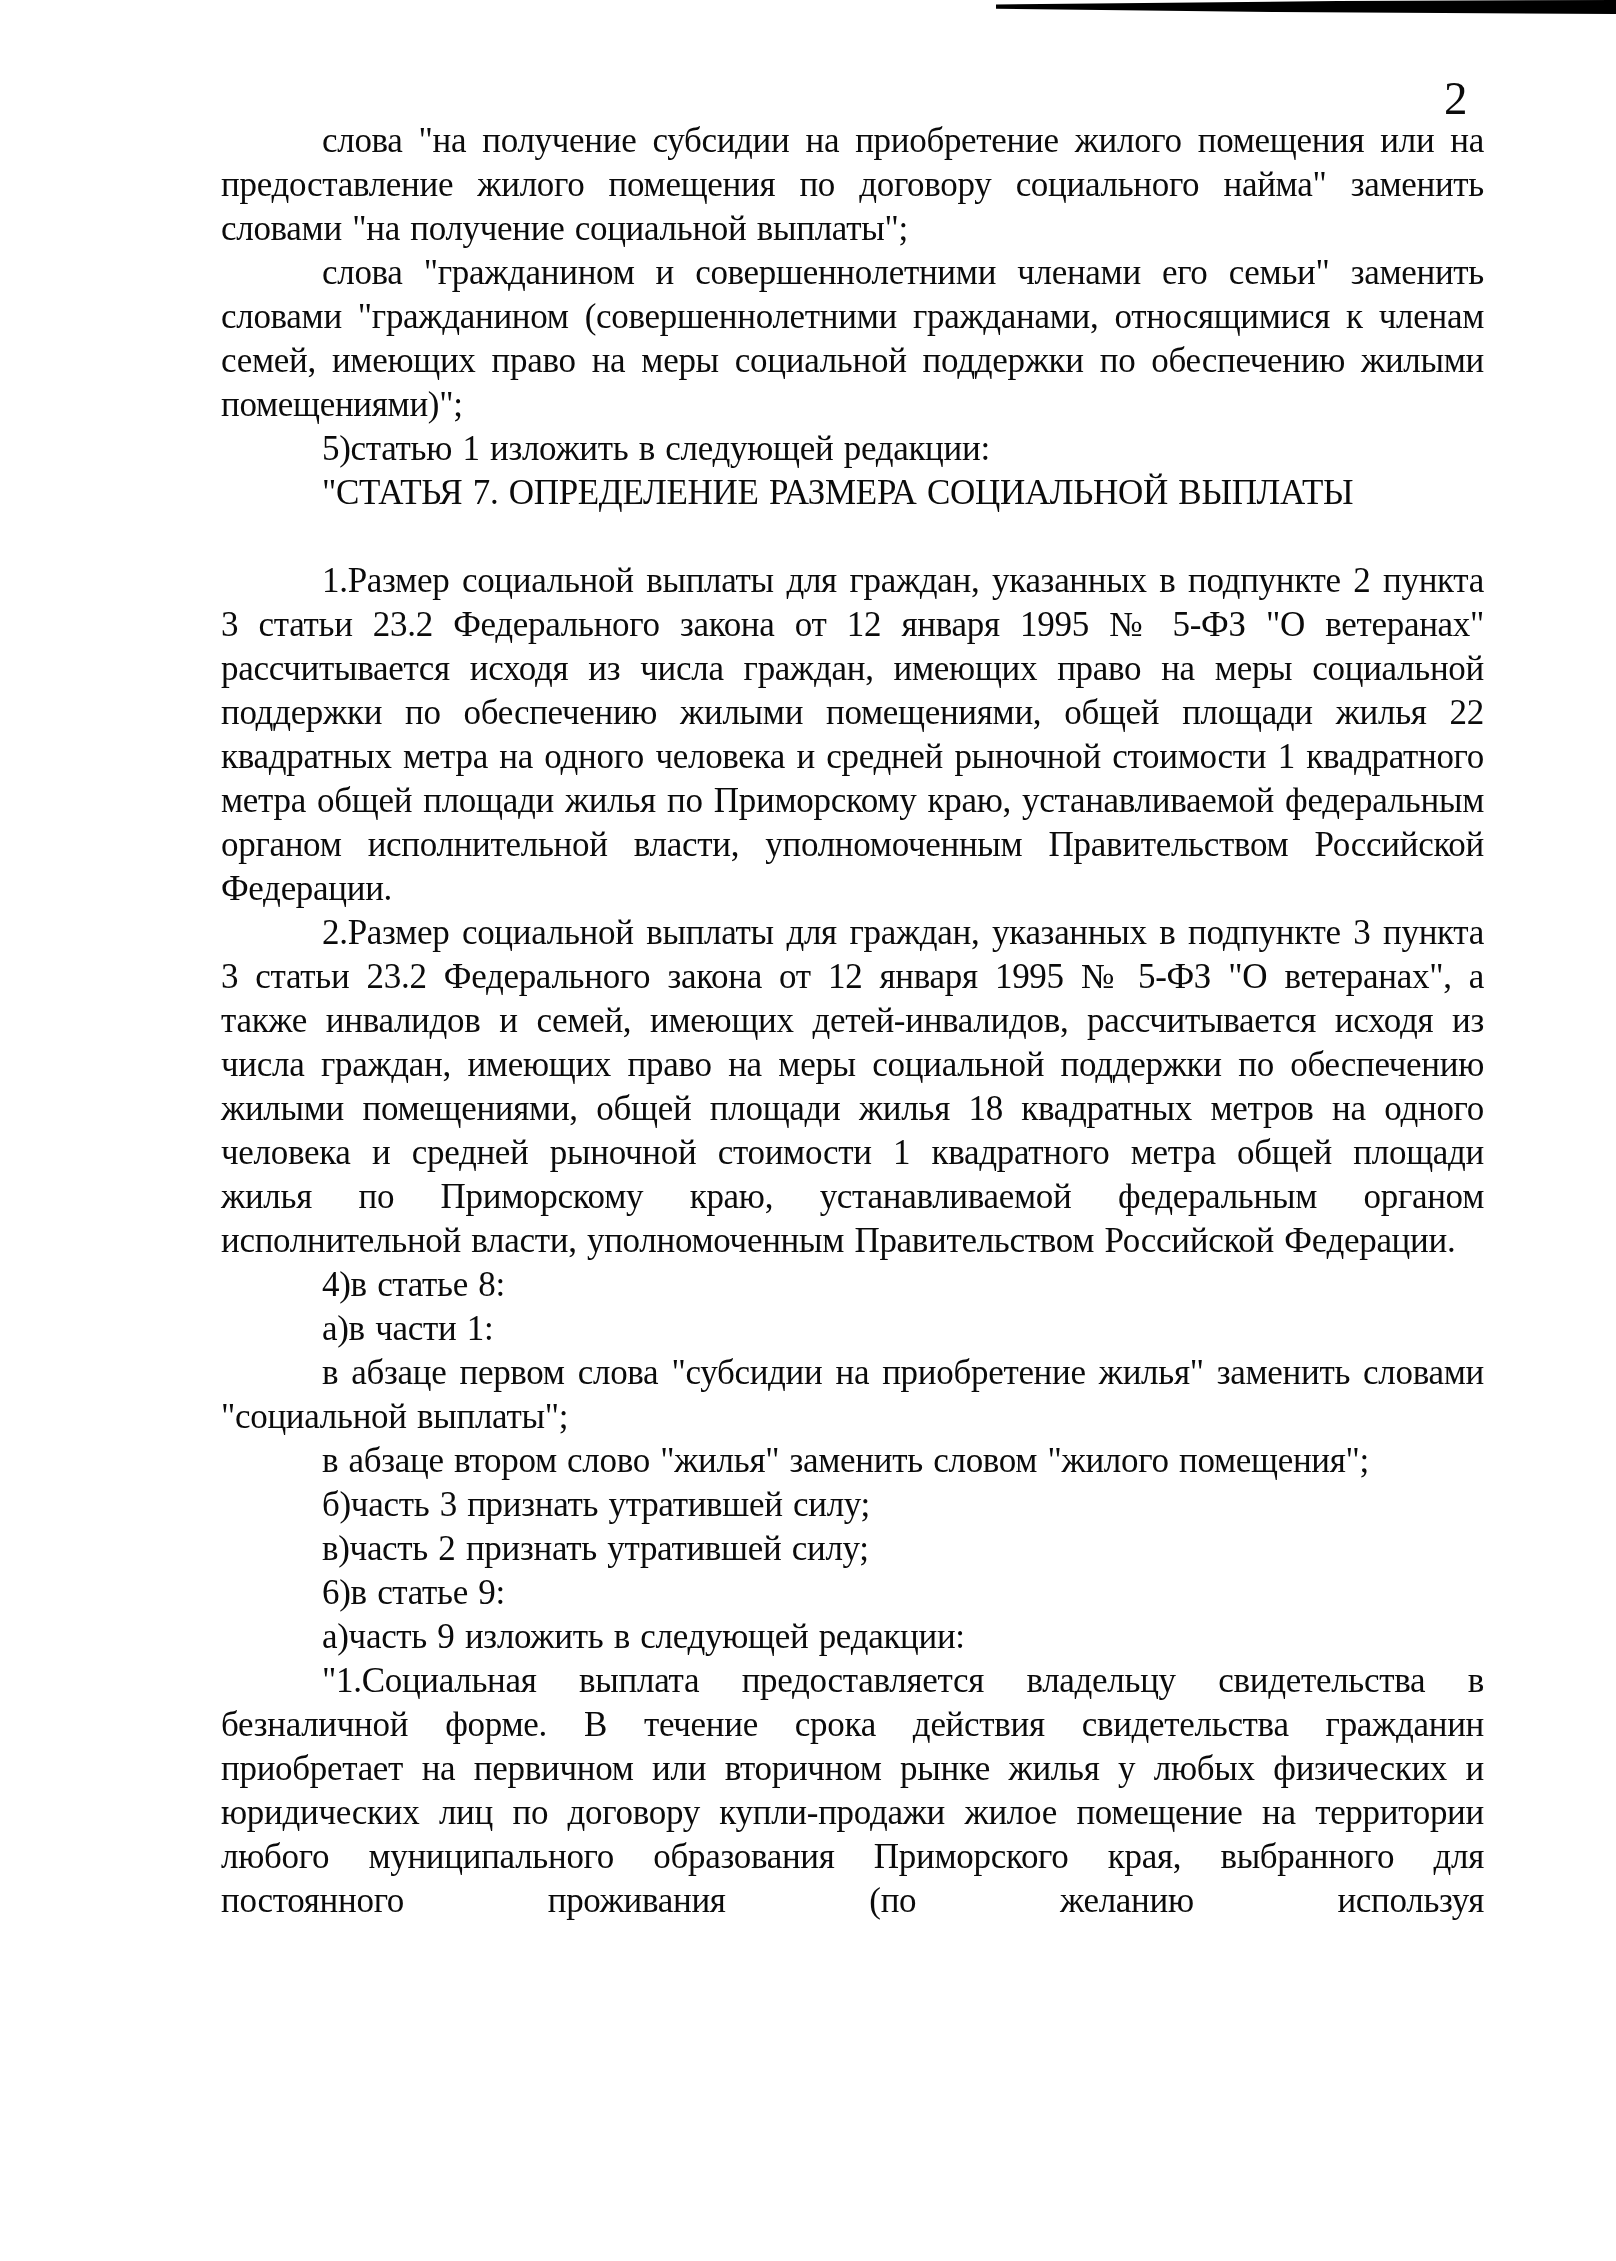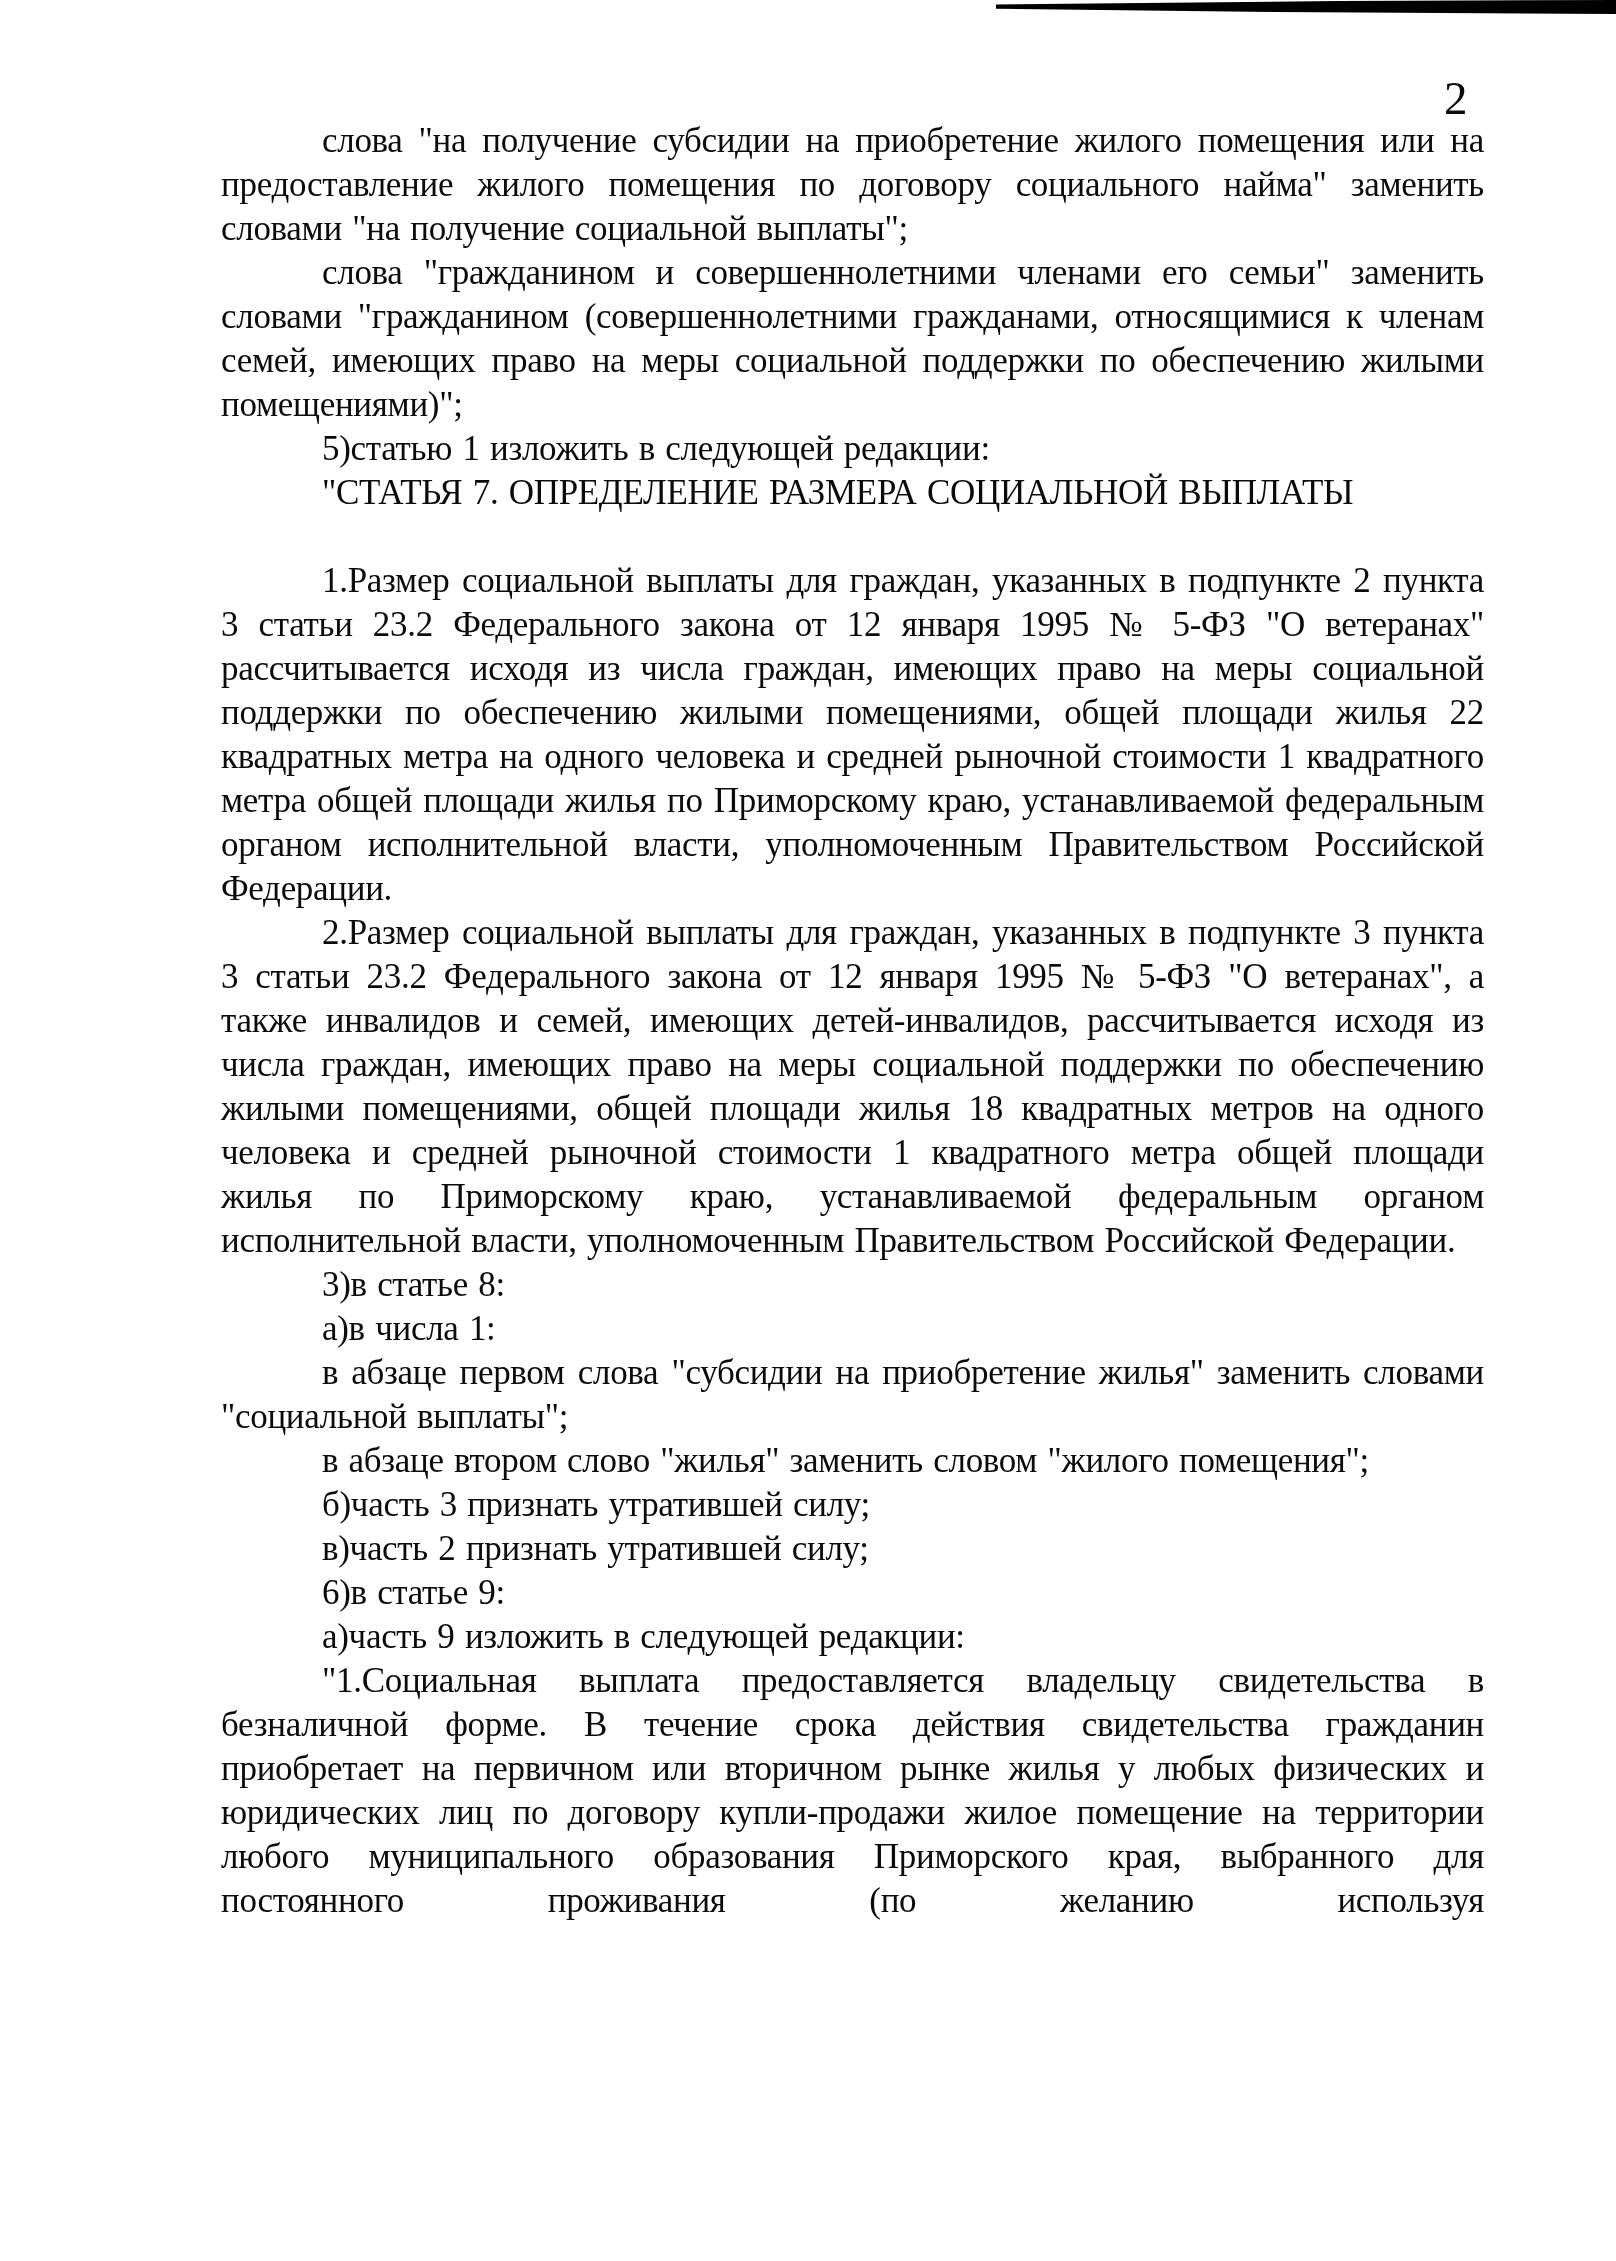--- a/index.html
+++ b/index.html
@@ -62,22 +62,22 @@
 <div class="page">
   <div class="scan-bar"></div>
   <div class="page-number">2</div>
   <div class="text-block" id="paragraph-container">
       <p>слова "на получение субсидии на приобретение жилого помещения или на предоставление жилого помещения по договору социального найма" заменить словами "на получение социальной выплаты";</p>
       <p>слова "гражданином и совершеннолетними членами его семьи" заменить словами "гражданином (совершеннолетними гражданами, относящимися к членам семей, имеющих право на меры социальной поддержки по обеспечению жилыми помещениями)";</p>
       <p>5)статью 1 изложить в следующей редакции:</p>
       <p class="gap-after">"СТАТЬЯ 7. ОПРЕДЕЛЕНИЕ РАЗМЕРА СОЦИАЛЬНОЙ ВЫПЛАТЫ</p>
       <p>1.Размер социальной выплаты для граждан, указанных в подпункте 2 пункта 3 статьи 23.2 Федерального закона от 12 января 1995 № 5-ФЗ "О ветеранах" рассчитывается исходя из числа граждан, имеющих право на меры социальной поддержки по обеспечению жилыми помещениями, общей площади жилья 22 квадратных метра на одного человека и средней рыночной стоимости 1 квадратного метра общей площади жилья по Приморскому краю, устанавливаемой федеральным органом исполнительной власти, уполномоченным Правительством Российской Федерации.</p>
       <p>2.Размер социальной выплаты для граждан, указанных в подпункте 3 пункта 3 статьи 23.2 Федерального закона от 12 января 1995 № 5-ФЗ "О ветеранах", а также инвалидов и семей, имеющих детей-инвалидов, рассчитывается исходя из числа граждан, имеющих право на меры социальной поддержки по обеспечению жилыми помещениями, общей площади жилья 18 квадратных метров на одного человека и средней рыночной стоимости 1 квадратного метра общей площади жилья по Приморскому краю, устанавливаемой федеральным органом исполнительной власти, уполномоченным Правительством Российской Федерации.</p>
-      <p>3)в статье 8:</p>
-      <p>а)в числа 1:</p>
+      <p>4)в статье 8:</p>
+      <p>а)в части 1:</p>
       <p>в абзаце первом слова "субсидии на приобретение жилья" заменить словами "социальной выплаты";</p>
       <p>в абзаце втором слово "жилья" заменить словом "жилого помещения";</p>
       <p>б)часть 3 признать утратившей силу;</p>
       <p>в)часть 2 признать утратившей силу;</p>
       <p>6)в статье 9:</p>
       <p>а)часть 9 изложить в следующей редакции:</p>
       <p class="justify-last">"1.Социальная выплата предоставляется владельцу свидетельства в безналичной форме. В течение срока действия свидетельства гражданин приобретает на первичном или вторичном рынке жилья у любых физических и юридических лиц по договору купли-продажи жилое помещение на территории любого муниципального образования Приморского края, выбранного для постоянного проживания (по желанию используя</p>
     </div>
 </div>
 

